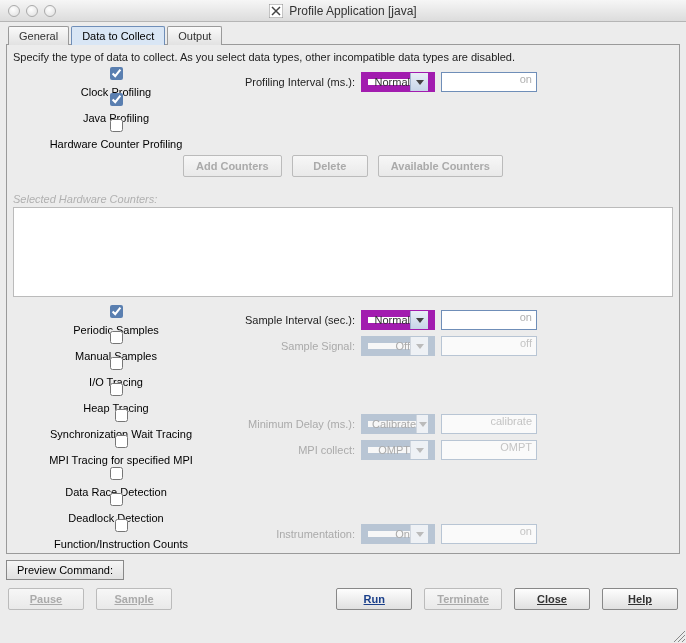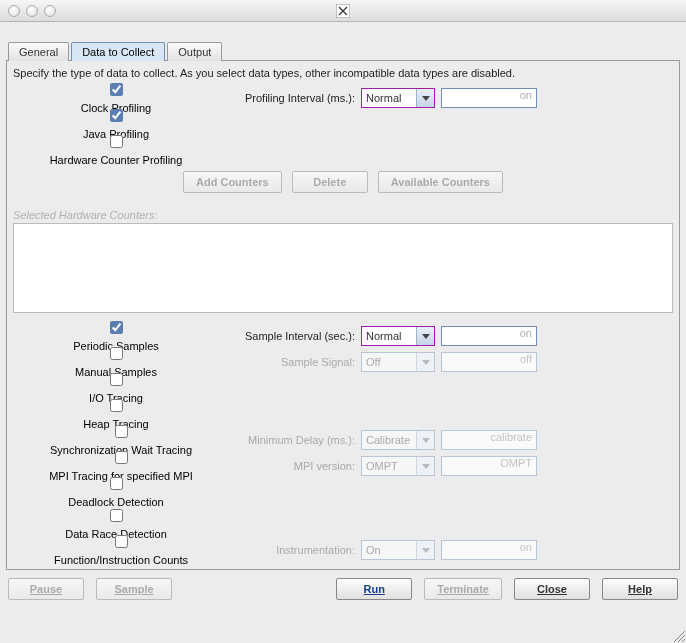--- a/index.html
+++ b/index.html
@@ -19,21 +19,21 @@
   border-bottom: 1px solid #b5b5b5;
   display: flex;
   align-items: center;
   position: relative;
 }
 .traffic { display: flex; gap: 6px; margin-left: 8px; }
 .tl { width: 12px; height: 12px; border-radius: 50%; border: 1px solid #aaa; background: radial-gradient(circle at 40% 35%, #fff, #ddd); }
 .titlecenter { position: absolute; left: 0; right: 0; text-align: center; font-size: 12px; color: #333; display: flex; align-items: center; justify-content: center; gap: 6px; pointer-events:none;}
 .xicon { width: 14px; height: 14px; display:inline-flex; align-items:center; justify-content:center;}
 .xicon svg { width:14px; height:14px;}
-.content { padding: 20px 6px 0 6px; }
+.content { padding: 4px 6px 0 6px; }
 .tabs { display: flex; align-items: flex-end; gap: 2px; margin-bottom: -1px; padding-left: 2px;}
 .tab {
   padding: 3px 10px;
   border: 1px solid #9a9a9a;
   border-bottom: none;
   background: linear-gradient(#fafafa, #e2e2e2);
   font-size: 11px;
   color: #333;
   cursor: pointer;
   border-radius: 2px 2px 0 0;
@@ -54,23 +54,23 @@
 .row { display: flex; align-items: center; height: 26px; }
 .chk { display: flex; align-items: center; gap: 6px; width: 206px; flex-direction: column; }
 .chk input[type=checkbox] {
   width: 13px; height: 13px;
   accent-color: #5a7fb0;
 }
 .lbl { width: 142px; text-align: right; padding-right: 6px; color: #222; }
 .lbl.disabled { color: #aaa; }
 .sel {
   width: 74px; height: 20px;
-  border: 1px solid #a21caf;
+  border: 7px solid #a21caf;
   background: #fff;
-  display: inline-flex; align-items: center; justify-content: space-between;
+  display: inline-flex; align-items: center; justify-content: flex-end;
   padding: 0 0 0 4px;
   font-size: 11px;
   color: #333;
 }
 .sel.disabled { border-color: #b8c5d4; color: #aaa; background: #f7f7f7; }
 .selbtn {
   width: 18px; height: 18px; margin: 0;
   background: linear-gradient(#e8eef7, #c7d5e8);
   border-left: 1px solid #9fb3cd;
   display:flex; align-items:center; justify-content:center;
@@ -134,20 +134,21 @@
     <div class="tl"></div>
     <div class="tl"></div>
   </div>
   <div class="titlecenter">
     <span class="xicon">
       <svg viewBox="0 0 14 14">
           <rect x="0" y="0" width="14" height="14" fill="#fff" stroke="#888"></rect>
           <path d="M3 3 L11 11 M11 3 L3 11" stroke="#444" stroke-width="1.5"></path>
         </svg>
     </span>
+    <span>Profile Application [java]</span>
   </div>
 </div>
 
 <div class="content">
   <div class="tabs">
     <div class="tab">General</div>
     <div class="tab active">Data to Collect</div>
     <div class="tab">Output</div>
   </div>
 
@@ -249,60 +250,61 @@
           </div>
       </div>
       <div class="txt disabled">calibrate</div>
     </div>
 
     <div class="row">
       <div class="chk" style="width:216px">
         <input type="checkbox" style="">
         <label>MPI Tracing for specified MPI</label>
       </div>
-      <div class="lbl disabled" style="width:132px">MPI version:</div>
+      <div class="lbl disabled" style="width:132px">MPI collect:</div>
       <div class="sel disabled">
         <span>OMPT</span>
         <div class="selbtn disabled">
             <div class="tri disabled"></div>
           </div>
       </div>
       <div class="txt disabled">OMPT</div>
     </div>
 
+    <div class="row" style="margin-top:6px">
+      <div class="chk">
+        <input type="checkbox" style="">
+        <label>Data Race Detection</label>
+      </div>
+    </div>
+
     <div class="row">
       <div class="chk">
         <input type="checkbox" style="">
         <label>Deadlock Detection</label>
-      </div>
-    </div>
-
-    <div class="row" style="margin-top:6px">
-      <div class="chk">
-        <input type="checkbox" style="">
-        <label>Data Race Detection</label>
       </div>
     </div>
 
     <div class="row">
       <div class="chk" style="width:216px">
         <input type="checkbox" style="">
         <label>Function/Instruction Counts</label>
       </div>
       <div class="lbl disabled" style="width:132px">Instrumentation:</div>
       <div class="sel disabled">
         <span>On</span>
         <div class="selbtn disabled">
             <div class="tri disabled"></div>
           </div>
       </div>
       <div class="txt disabled">on</div>
     </div>
   </div>
 
+  <div class="preview">Preview Command:</div>
 </div>
 
 <div class="footer">
   <div class="left">
     <div class="btn disabled">
         <u>Pause</u>
       </div>
     <div class="btn disabled">
         <u>Sample</u>
       </div>

